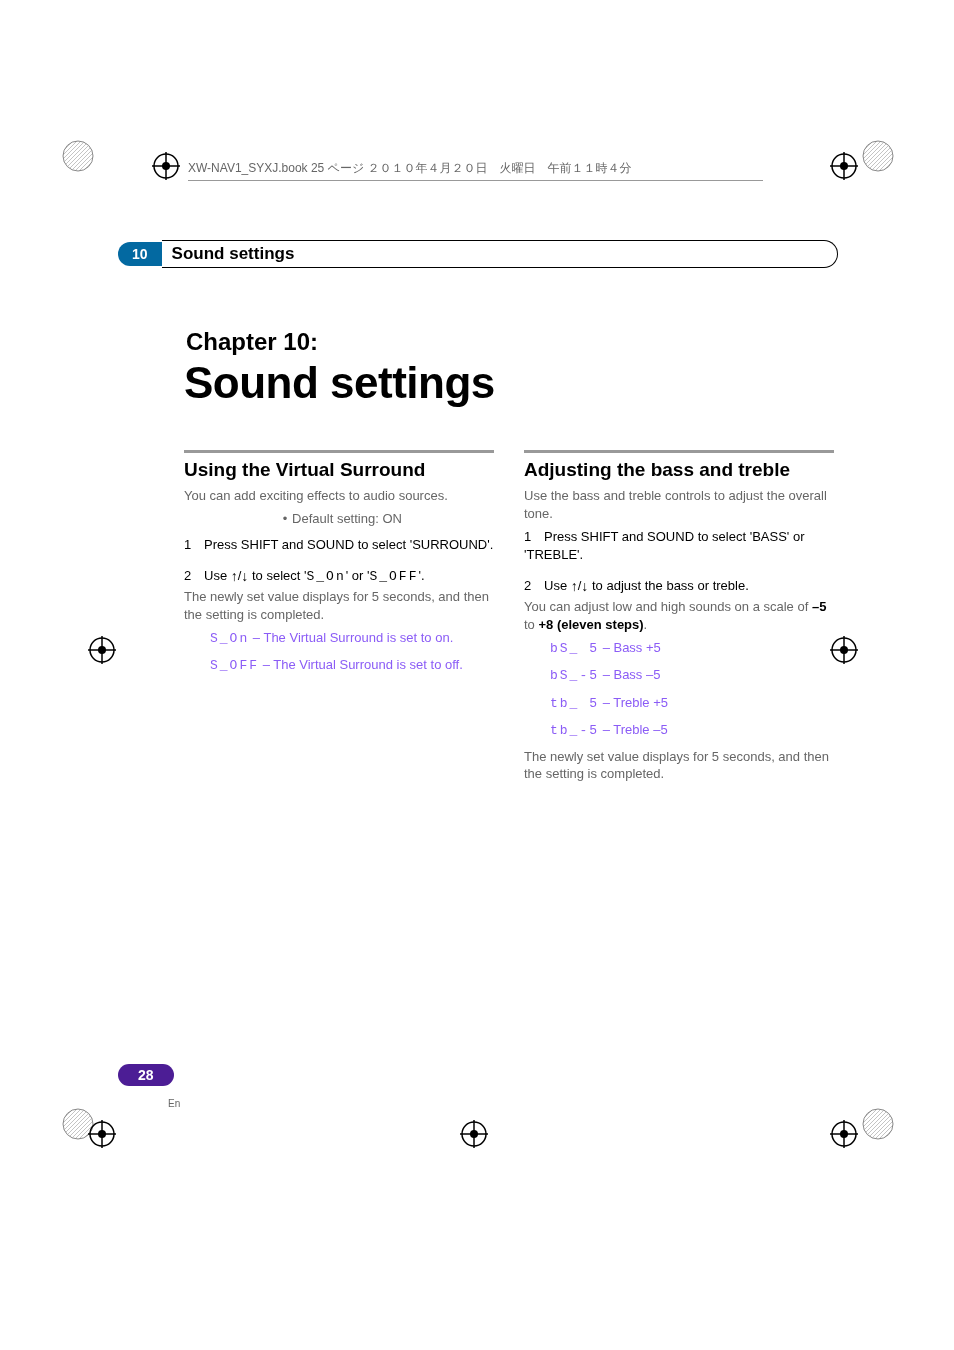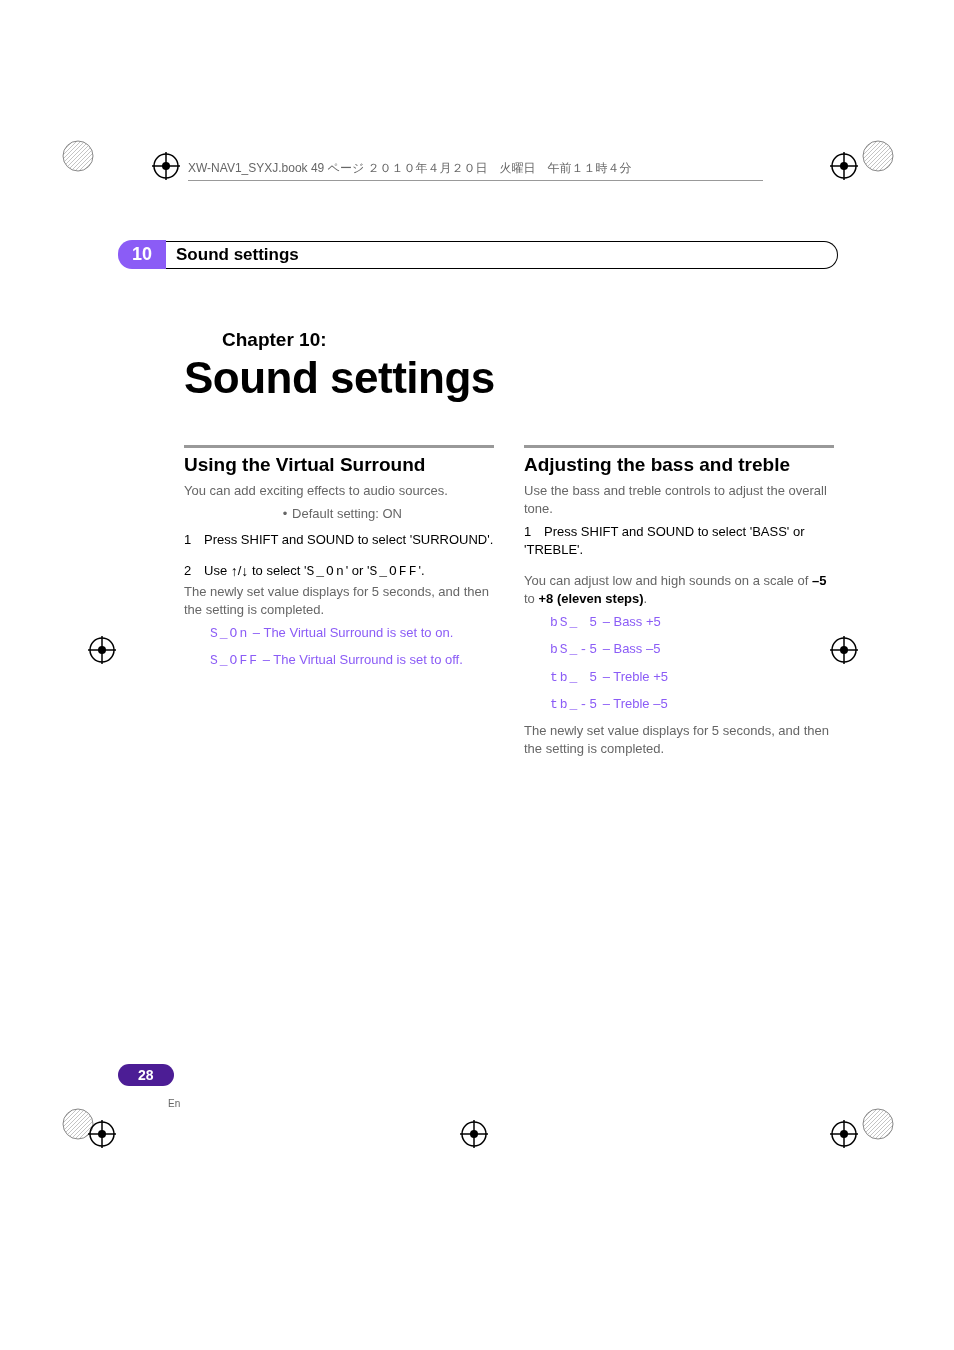--- a/index.html
+++ b/index.html
@@ -59,42 +59,42 @@
       left: 118px;
       width: 720px;
     }
 
     .chapter-header-bar {
       display: flex;
       align-items: center;
       margin-bottom: 60px;
     }
     .chapter-num-badge {
-      background: #8b5cf6;
+      background: #0369a1;
       color: #fff;
       font-weight: bold;
-      font-size: 18px;
+      font-size: 14px;
       padding: 4px 14px;
       border-radius: 14px 0 0 14px;
       display: inline-block;
     }
     .chapter-title-bar {
       border: 1.5px solid #000;
       border-left: none;
       border-radius: 0 16px 16px 0;
       padding: 3px 18px 3px 10px;
       font-weight: bold;
       font-size: 17px;
       flex: 1;
     }
 
     .chapter-label {
       font-weight: bold;
-      font-size: 19px;
-      margin-left: 104px;
+      font-size: 24px;
+      margin-left: 68px;
       margin-bottom: 2px;
     }
     .main-title {
       font-weight: bold;
       font-size: 44px;
       margin-left: 66px;
       margin-bottom: 42px;
       letter-spacing: -0.5px;
     }
 
@@ -272,21 +272,21 @@
 </div>
 <div class="print-mark mark-mc">
   <svg viewBox="0 0 28 28">
       <circle cx="14" cy="14" r="12" fill="none" stroke="#000" stroke-width="1.5"></circle>
       <line x1="14" y1="0" x2="14" y2="28" stroke="#000" stroke-width="1.5"></line>
       <line x1="0" y1="14" x2="28" y2="14" stroke="#000" stroke-width="1.5"></line>
       <circle cx="14" cy="14" r="4" fill="#000"></circle>
     </svg>
 </div>
 
-<div class="book-header">XW-NAV1_SYXJ.book  49 ページ  ２０１０年４月２０日　火曜日　午前１１時４分</div>
+<div class="book-header">XW-NAV1_SYXJ.book  25 ページ  ２０１０年４月２０日　火曜日　午前１１時４分</div>
 
 <div class="page-content">
   <div class="chapter-header-bar">
     <span class="chapter-num-badge">10</span>
     <span class="chapter-title-bar">Sound settings</span>
   </div>
 
   <div class="chapter-label">Chapter 10:</div>
   <div class="main-title">Sound settings</div>
 
@@ -315,20 +315,23 @@
     </div>
 
     <div class="col">
       <div class="section-rule"></div>
       <div class="section-title">Adjusting the bass and treble</div>
       <div class="body-text">Use the bass and treble controls to adjust the overall tone.</div>
 
       <div class="step"><span class="step-num">1</span><span>Press SHIFT and SOUND to select 'BASS' or 'TREBLE'.</span></div>
       <div style="height:12px"></div>
 
+      <div class="step">
+        <span class="step-num">2</span><span>Use </span><span class="arrow">↑</span>/<span class="arrow">↓</span><span> to adjust the bass or treble.</span>
+      </div>
       <div class="body-text">
         <span>You can adjust low and high sounds on a scale of </span><span class="bold-inline">–5</span><span> to </span><span class="bold-inline">+8 (eleven steps)</span><span>.</span>
       </div>
 
       <div class="indented">
         <span class="seg">bS_ 5</span><span> – Bass +5</span>
       </div>
       <div class="indented">
         <span class="seg">bS_-5</span><span> – Bass –5</span>
       </div>

